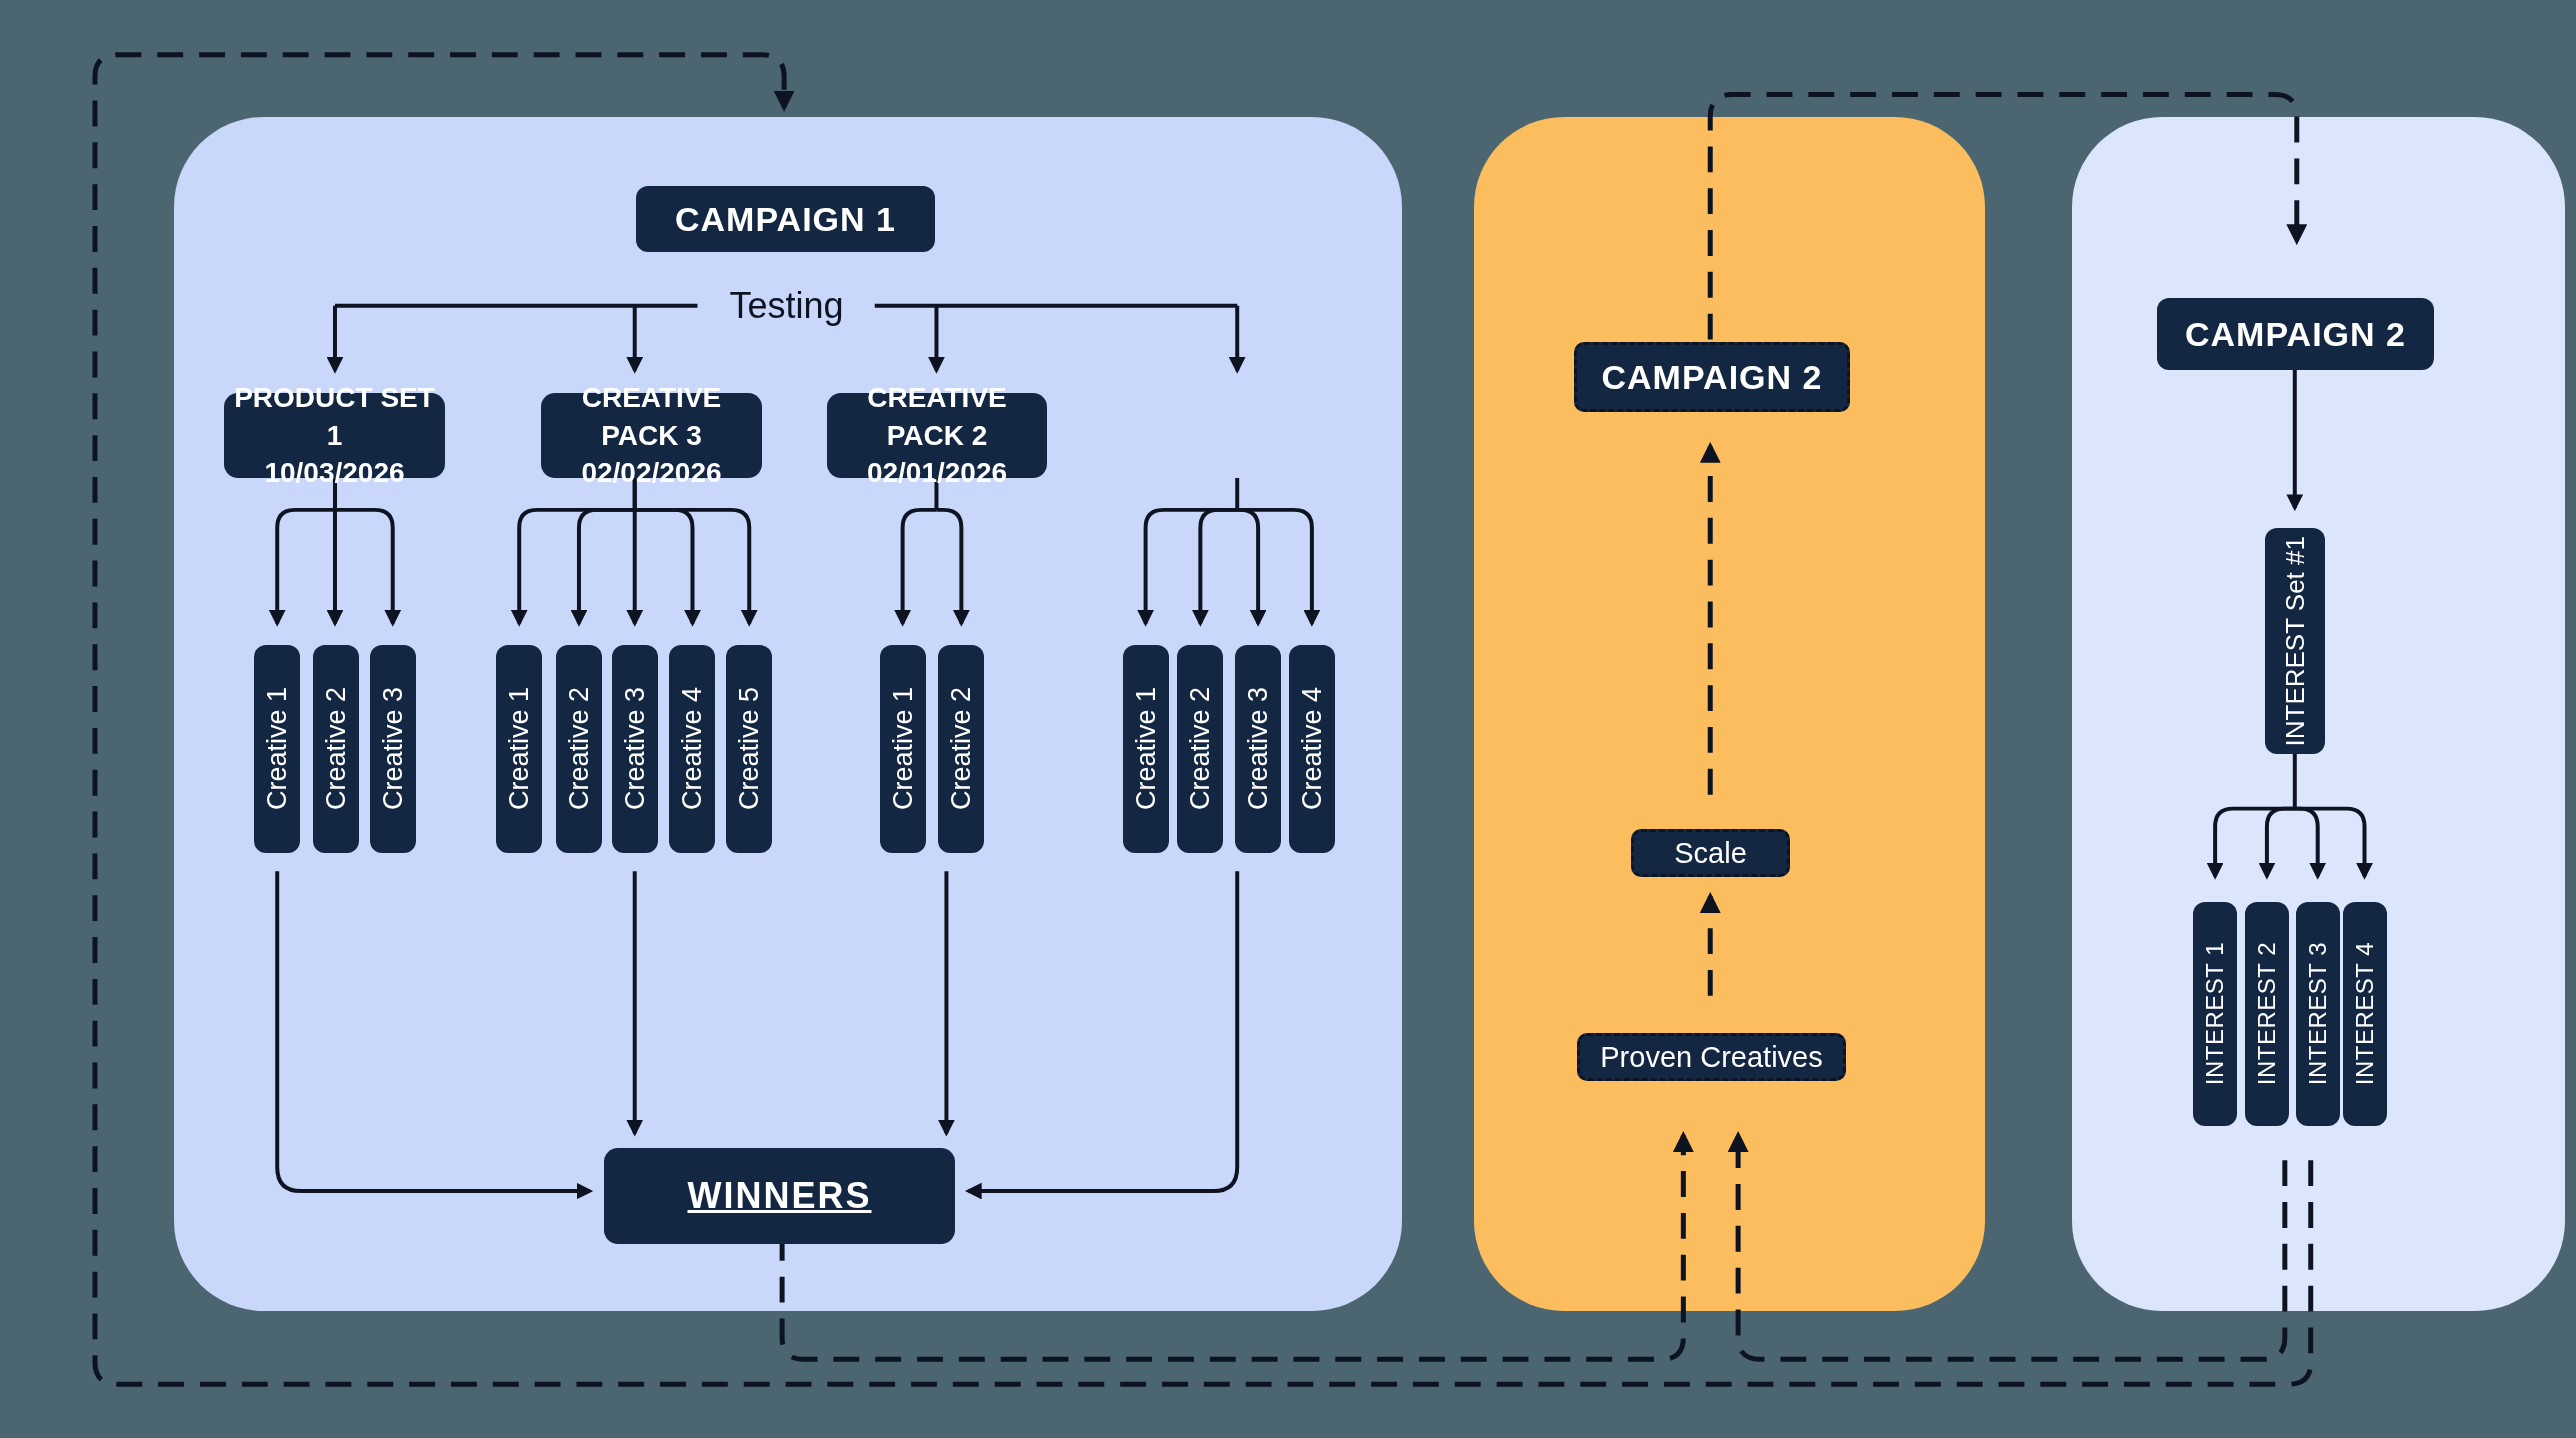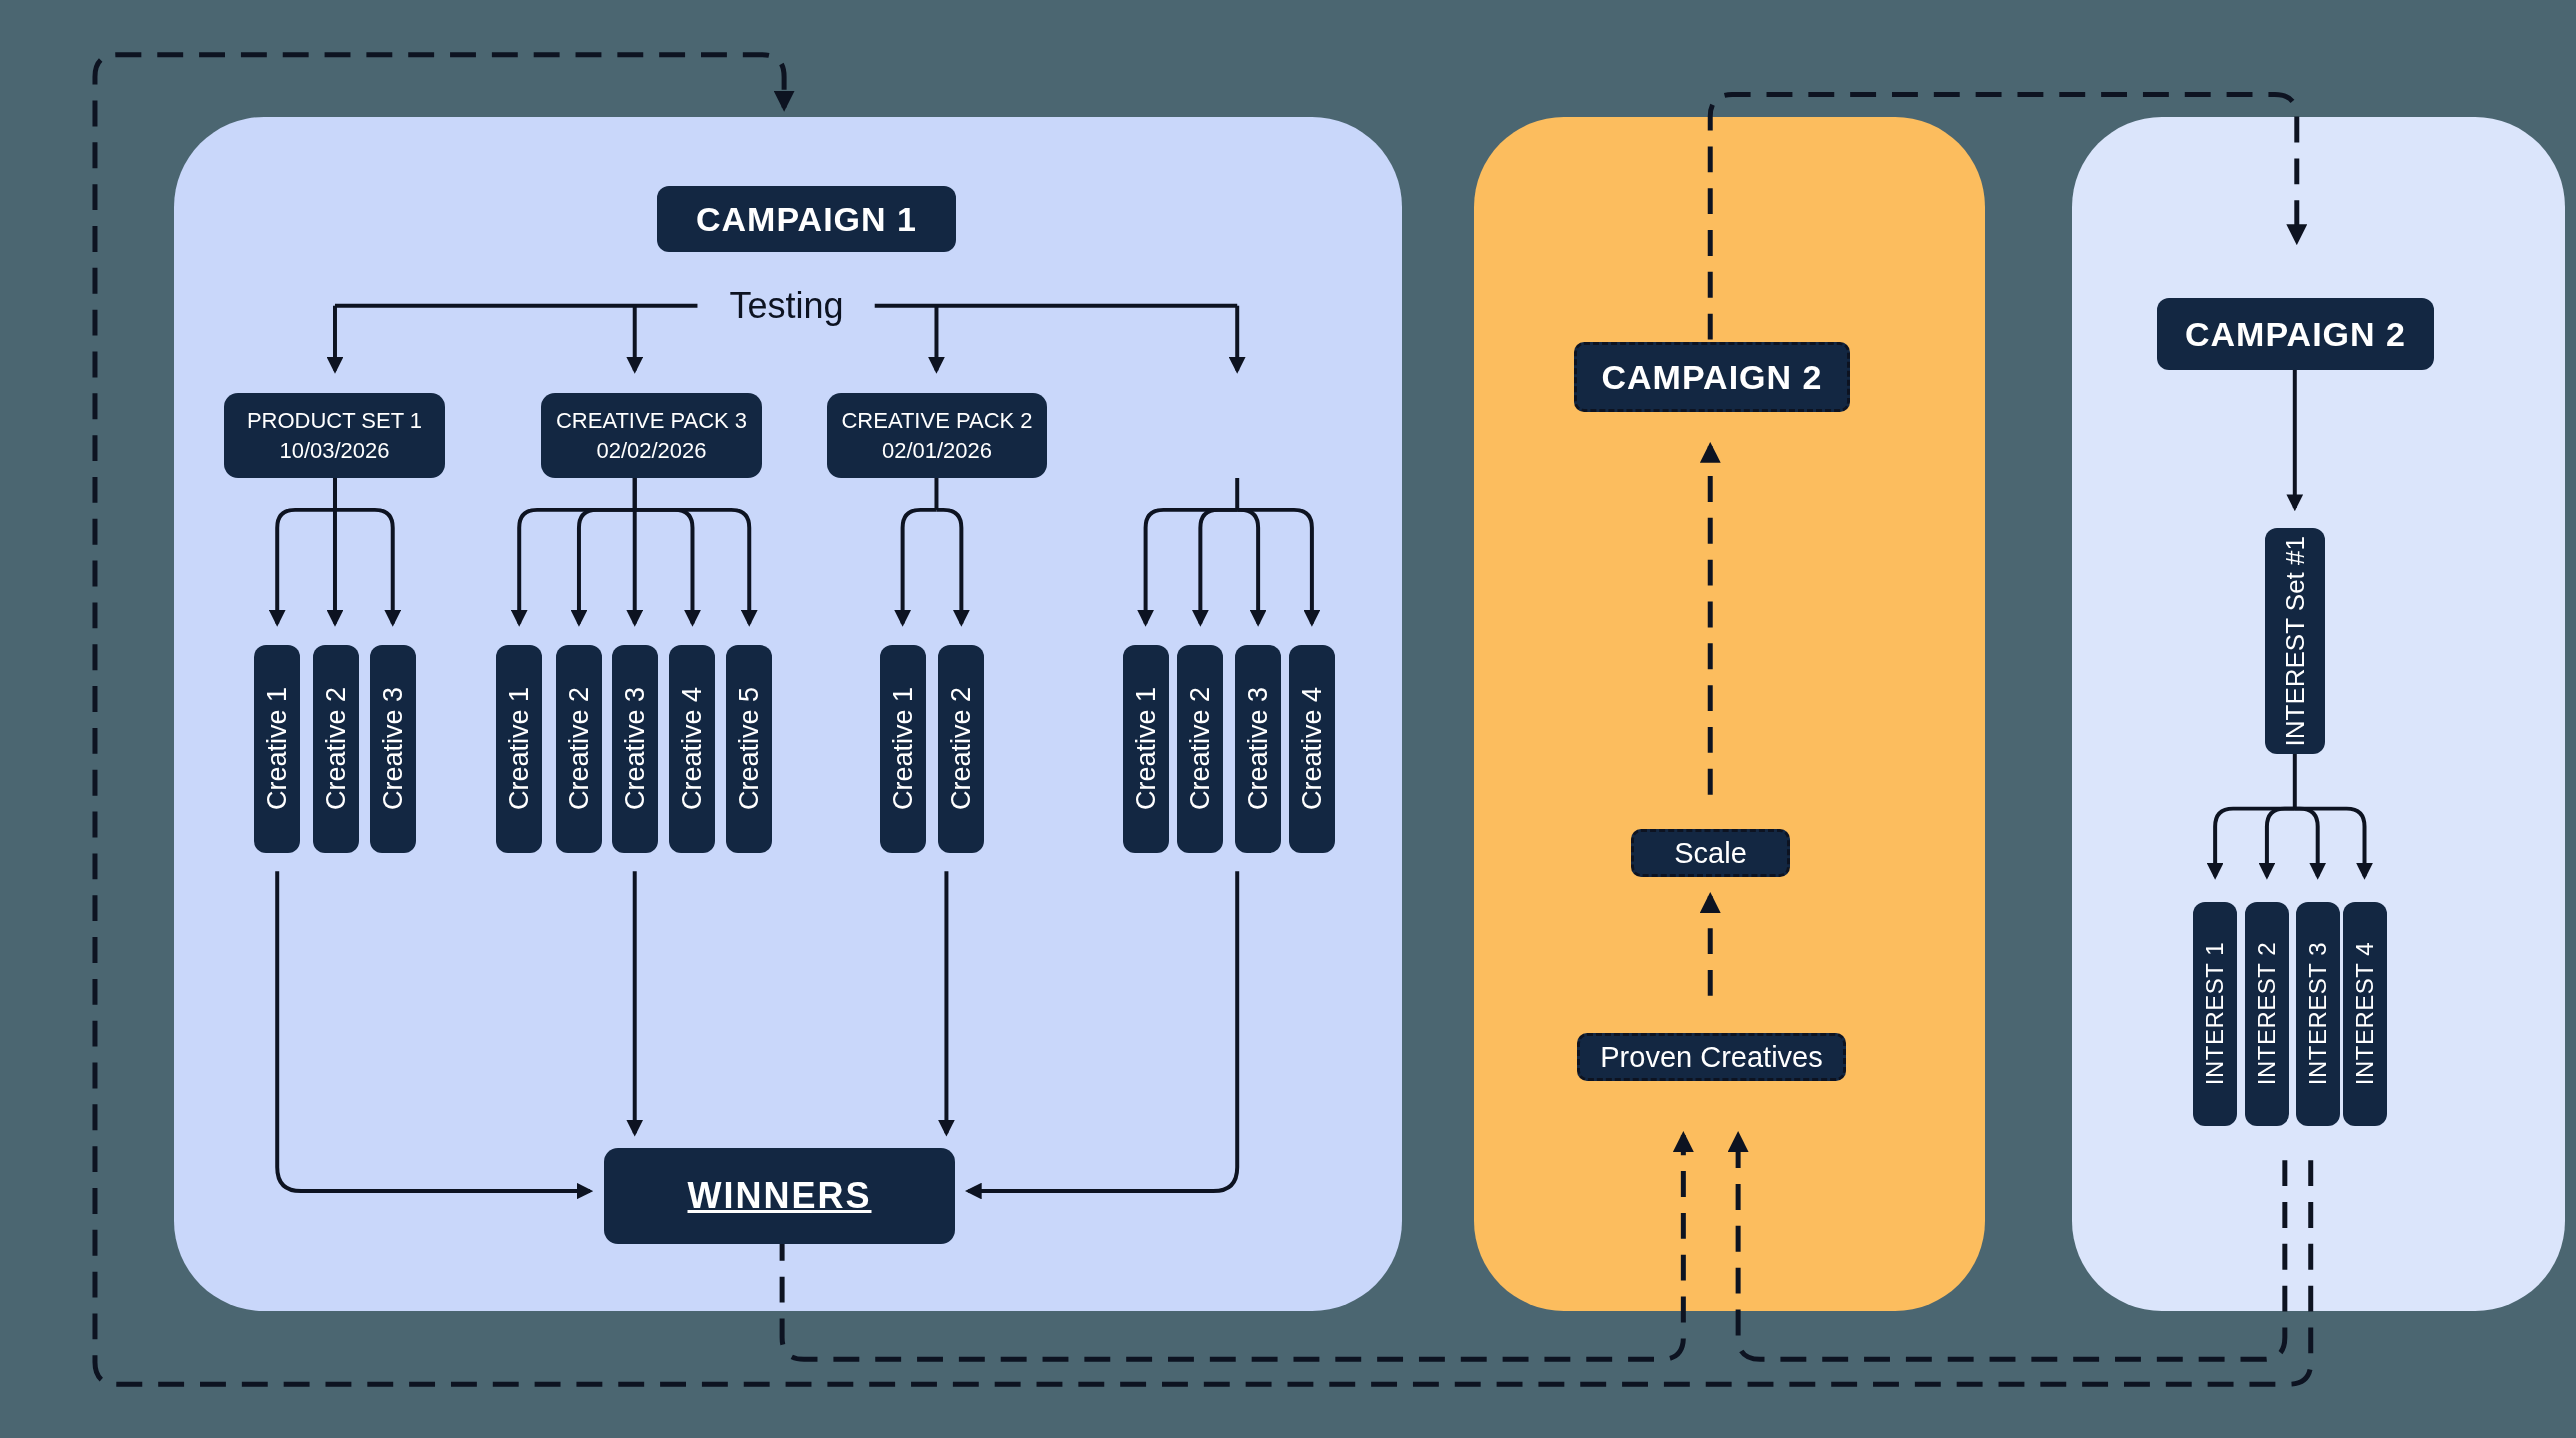--- a/index.html
+++ b/index.html
@@ -11,21 +11,21 @@
   body{background:var(--bg);font-family:"Liberation Sans","DejaVu Sans",sans-serif;}
   .stage{position:relative;width:2576px;height:1438px;background:var(--bg);}
   .panel{position:absolute;top:117px;height:1194px;border-radius:90px;z-index:0;}
   .panel-c1{left:174px;width:1228px;background:var(--panel-blue);}
   .panel-scale{left:1474px;width:511px;background:var(--panel-orange);}
   .panel-c2{left:2072px;width:493px;background:var(--panel-lblue);}
   svg.wires{position:absolute;left:0;top:0;z-index:1;}
   .box{position:absolute;z-index:2;background:var(--navy);color:var(--white);
        display:flex;align-items:center;justify-content:center;text-align:center;}
   .title-box{border-radius:12px;font-weight:bold;font-size:34px;letter-spacing:1px;}
-  .pack-box{border-radius:14px;font-weight:normal;font-size:22px;line-height:1.35;flex-direction:column;}
+  .pack-box{border-radius:14px;font-weight:bold;font-size:28px;line-height:1.35;flex-direction:column;}
   .slim{border-radius:12px;}
   .vtext{writing-mode:vertical-rl;transform:rotate(180deg);white-space:nowrap;}
   .creative{width:46px;height:208px;top:645px;font-size:27px;}
   .interest{width:44px;height:224px;top:902px;font-size:24px;letter-spacing:0.5px;}
   .winners-box{border-radius:14px;font-weight:bold;font-size:36px;letter-spacing:2px;}
   .dashed-box{border:3px dashed var(--line);border-radius:10px;}
   .label-plain{position:absolute;z-index:2;color:var(--line);font-size:36px;
        display:flex;align-items:center;justify-content:center;}
 </style>
 </head>
@@ -94,21 +94,21 @@
 
       <path d="M2320,1165 V1368 Q2320,1390 2298,1390 H117 Q95,1390 95,1368 V77 Q95,55 117,55 H765 Q787,55 787,77 V108" marker-end="url(#arw)"></path>
 
       <path d="M1717,1000 V900" marker-end="url(#arw)"></path>
       <path d="M1717,798 V448" marker-end="url(#arw)"></path>
 
       <path d="M1717,341 V117 Q1717,95 1739,95 H2284 Q2306,95 2306,117 V242" marker-end="url(#arw)"></path>
     </g>
   </svg>
 
-  <div class="box title-box" style="left:636px;top:186px;width:299px;height:66px;margin-left:21px;">
+  <div class="box title-box" style="left:636px;top:186px;width:299px;height:66px;">
       <span>CAMPAIGN 1</span>
     </div>
 
   <div class="label-plain" style="left:703px;top:283px;width:167px;height:46px;">Testing</div>
 
   <div class="box pack-box" style="left:224px;top:393px;width:221px;height:85px;">
     <span>PRODUCT SET 1</span>
     <span>10/03/2026</span>
   </div>
   <div class="box pack-box" style="left:525px;top:393px;width:221px;height:85px;margin-left:16px;">

